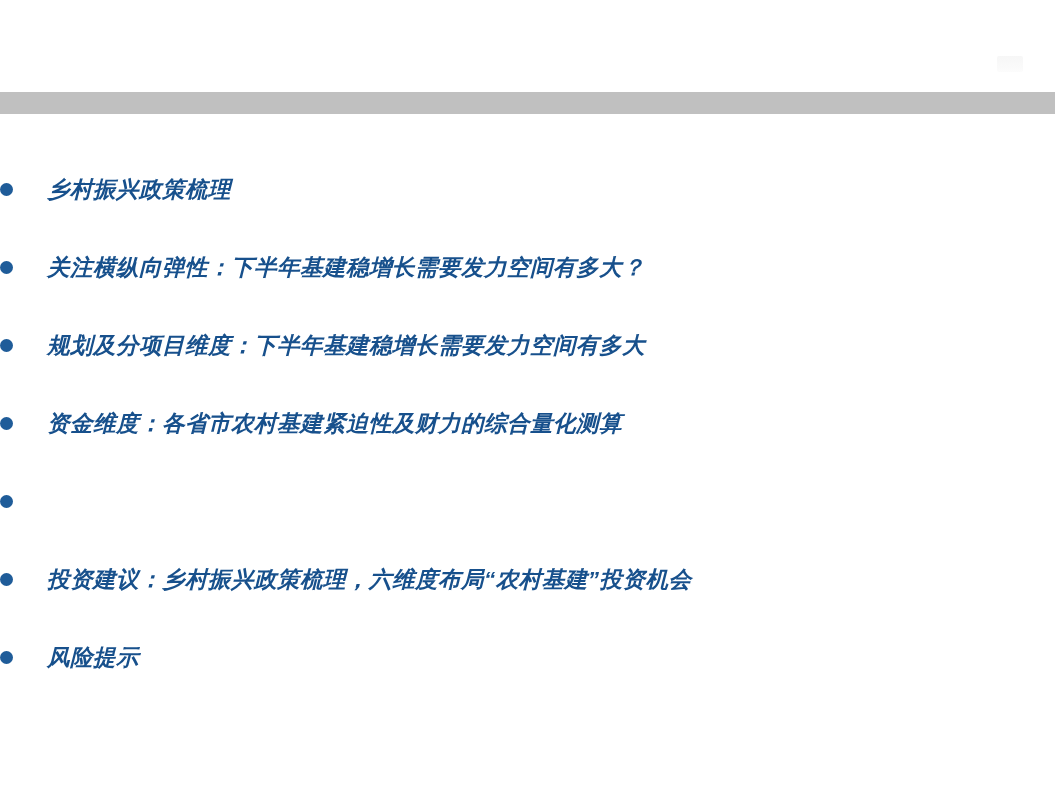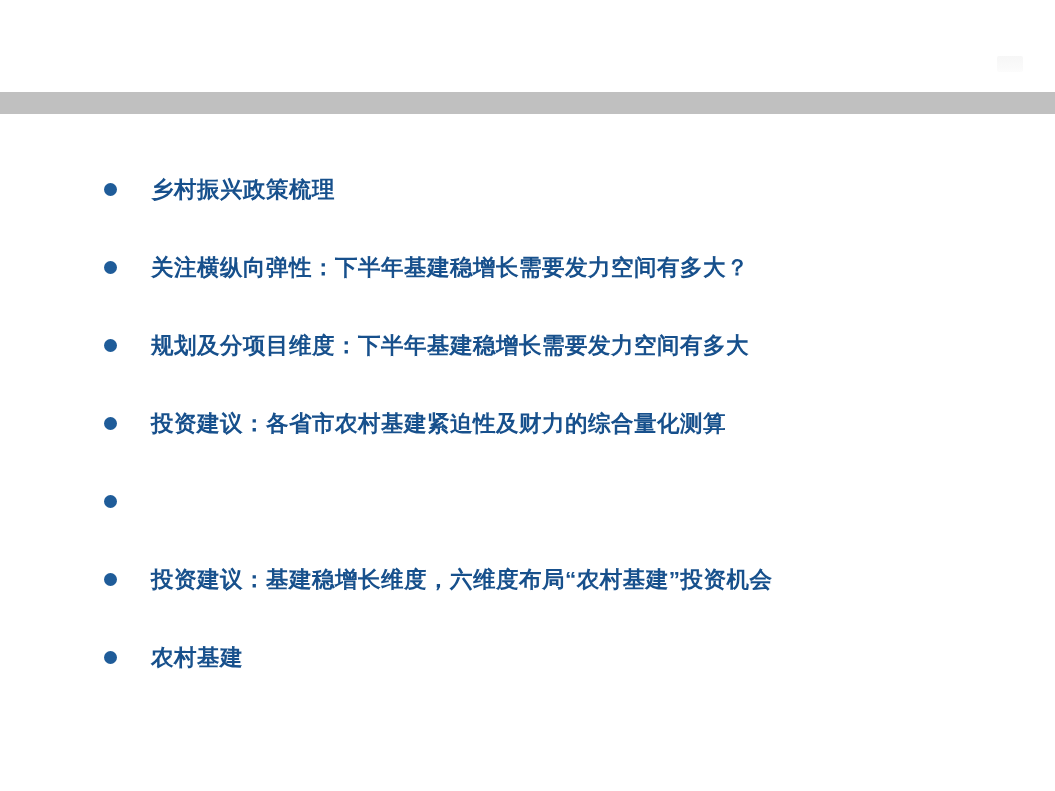--- a/index.html
+++ b/index.html
@@ -41,21 +41,21 @@
   .content {
     position: absolute;
     top: 150px;
     left: 0;
     width: 1055px;
   }
   .bullet-row {
     display: flex;
     align-items: center;
     height: 78px;
-    padding-left: 104px;
+    font-style: italic;
   }
   .bullet-dot {
     width: 13px;
     height: 13px;
     border-radius: 50%;
     background: #1f5c99;
     flex: 0 0 auto;
     margin-right: 34px;
   }
   .bullet-text {
@@ -88,31 +88,31 @@
       <span class="bullet-text">关注横纵向弹性：下半年基建稳增长需要发力空间有多大？</span>
     </div>
 
     <div class="bullet-row">
       <span class="bullet-dot"></span>
       <span class="bullet-text">规划及分项目维度：下半年基建稳增长需要发力空间有多大</span>
     </div>
 
     <div class="bullet-row">
       <span class="bullet-dot"></span>
-      <span class="bullet-text">投资建议：各省市农村基建紧迫性及财力的综合量化测算</span>
+      <span class="bullet-text">资金维度：各省市农村基建紧迫性及财力的综合量化测算</span>
     </div>
 
     <div class="bullet-row">
       <span class="bullet-dot"></span>
     </div>
 
     <div class="bullet-row">
       <span class="bullet-dot"></span>
-      <span class="bullet-text">投资建议：基建稳增长维度，六维度布局“农村基建”投资机会</span>
+      <span class="bullet-text">投资建议：乡村振兴政策梳理，六维度布局“农村基建”投资机会</span>
     </div>
 
     <div class="bullet-row">
       <span class="bullet-dot"></span>
-      <span class="bullet-text">农村基建</span>
+      <span class="bullet-text">风险提示</span>
     </div>
 
   </div>
 </div>
 
 </body></html>

